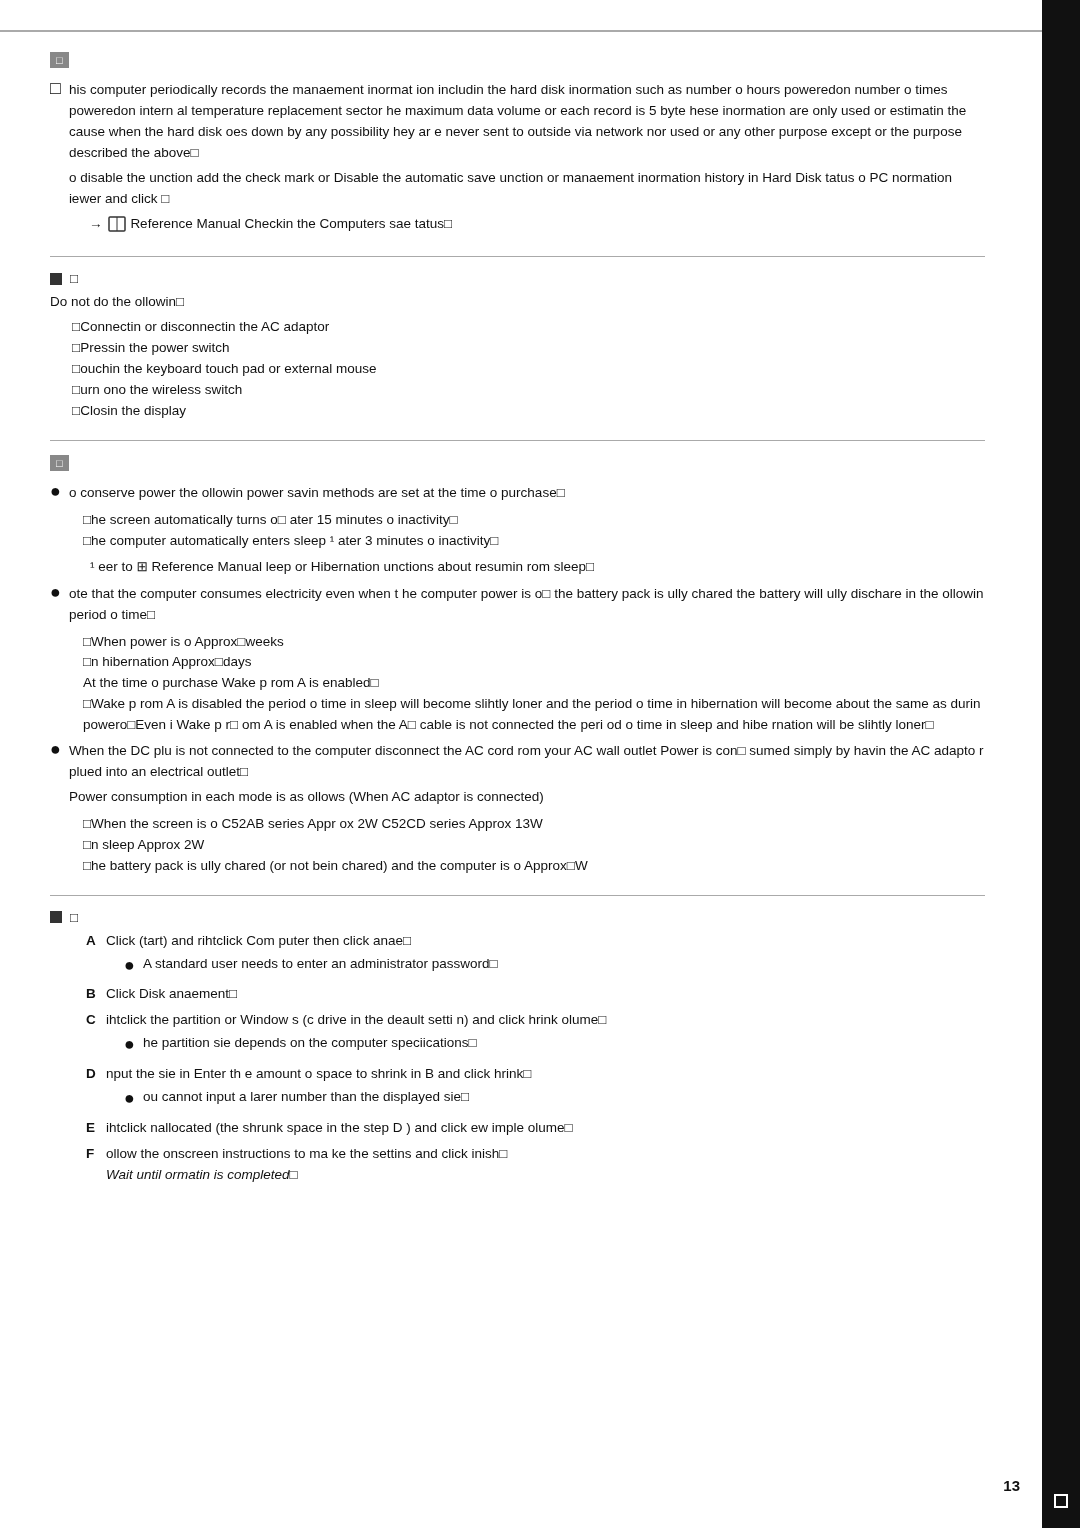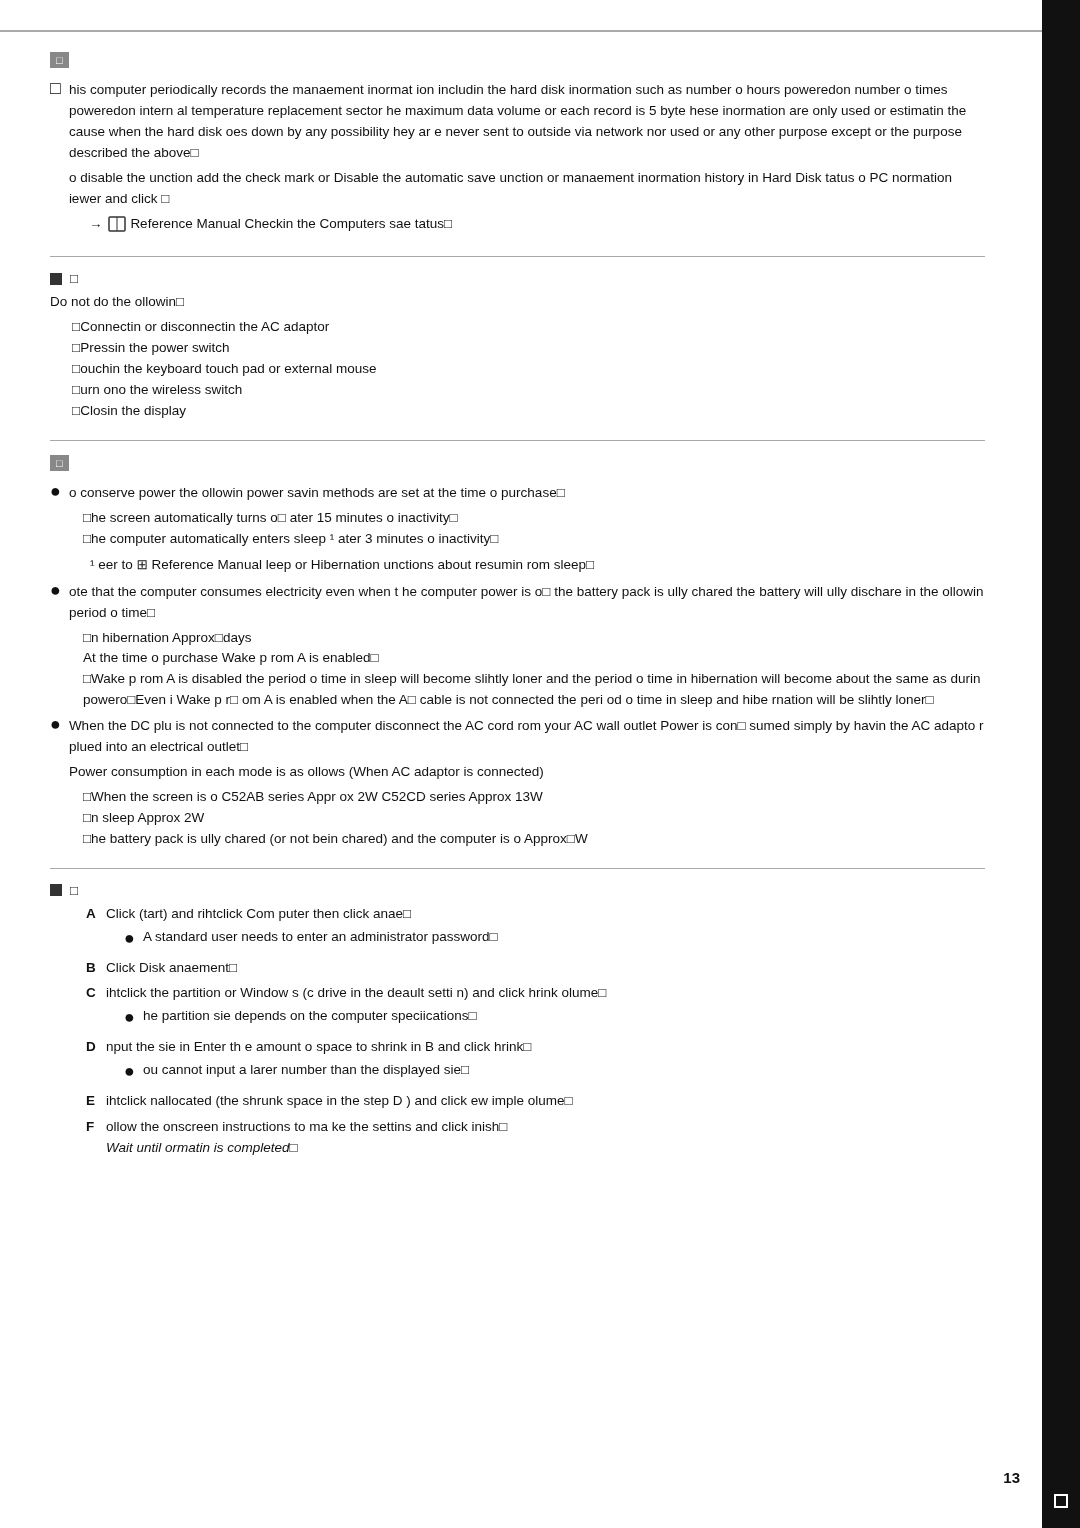--- a/index.html
+++ b/index.html
@@ -59,21 +59,21 @@
       flex: 1;
       line-height: 1.55;
     }
     .indent-block {
       margin-left: 22px;
       margin-top: 3px;
       line-height: 1.55;
     }
     .indent-block-sm {
       margin-left: 14px;
-      margin-top: 0;
+      margin-top: 6px;
       line-height: 1.55;
     }
     .indent-line {
       display: block;
       line-height: 1.55;
     }
     p {
       line-height: 1.55;
       margin-bottom: 4px;
     }
@@ -116,21 +116,21 @@
       line-height: 1.55;
     }
     .sub-bullet {
       display: flex;
       align-items: flex-start;
       margin-left: 18px;
       margin-top: 2px;
     }
     .page-number {
       position: absolute;
-      bottom: 42px;
+      bottom: 34px;
       right: 60px;
       font-size: 15px;
       font-weight: bold;
     }
     .section-tag {
       background: #888;
       color: #fff;
       font-size: 11px;
       padding: 2px 6px;
       display: inline-block;
@@ -227,20 +227,21 @@
       </div>
       <div class="indent-block" style="margin-left:40px; margin-bottom:6px;">
         <span>¹ eer to   ⊞  Reference Manual leep or Hibernation unctions about resumin rom sleep□</span>
       </div>
 
       <div class="bullet-item">
         <span class="bullet-dot">●</span>
         <div class="bullet-text">
           <p>ote that the computer consumes electricity even when t  he computer power is o□   the battery pack is ully chared the battery will   ully dischare in the ollowin period o time□</p>
           <div class="indent-block-sm">
+            <span class="indent-line">□When power is o Approx□weeks</span>
             <span class="indent-line">□n hibernation Approx□days</span>
             <span class="indent-line">At the time o purchase Wake p rom A is enabled□</span>
             <span class="indent-line">□Wake p rom A is disabled the period o time in      sleep will become slihtly loner   and the period o time in hibernation will become about the same as durin powero□Even i Wake p r□   om A is enabled when the A□ cable is not connected the peri od o time in sleep and hibe rnation will be slihtly loner□</span>
           </div>
         </div>
       </div>
 
       <div class="bullet-item">
         <span class="bullet-dot">●</span>
         <div class="bullet-text">

